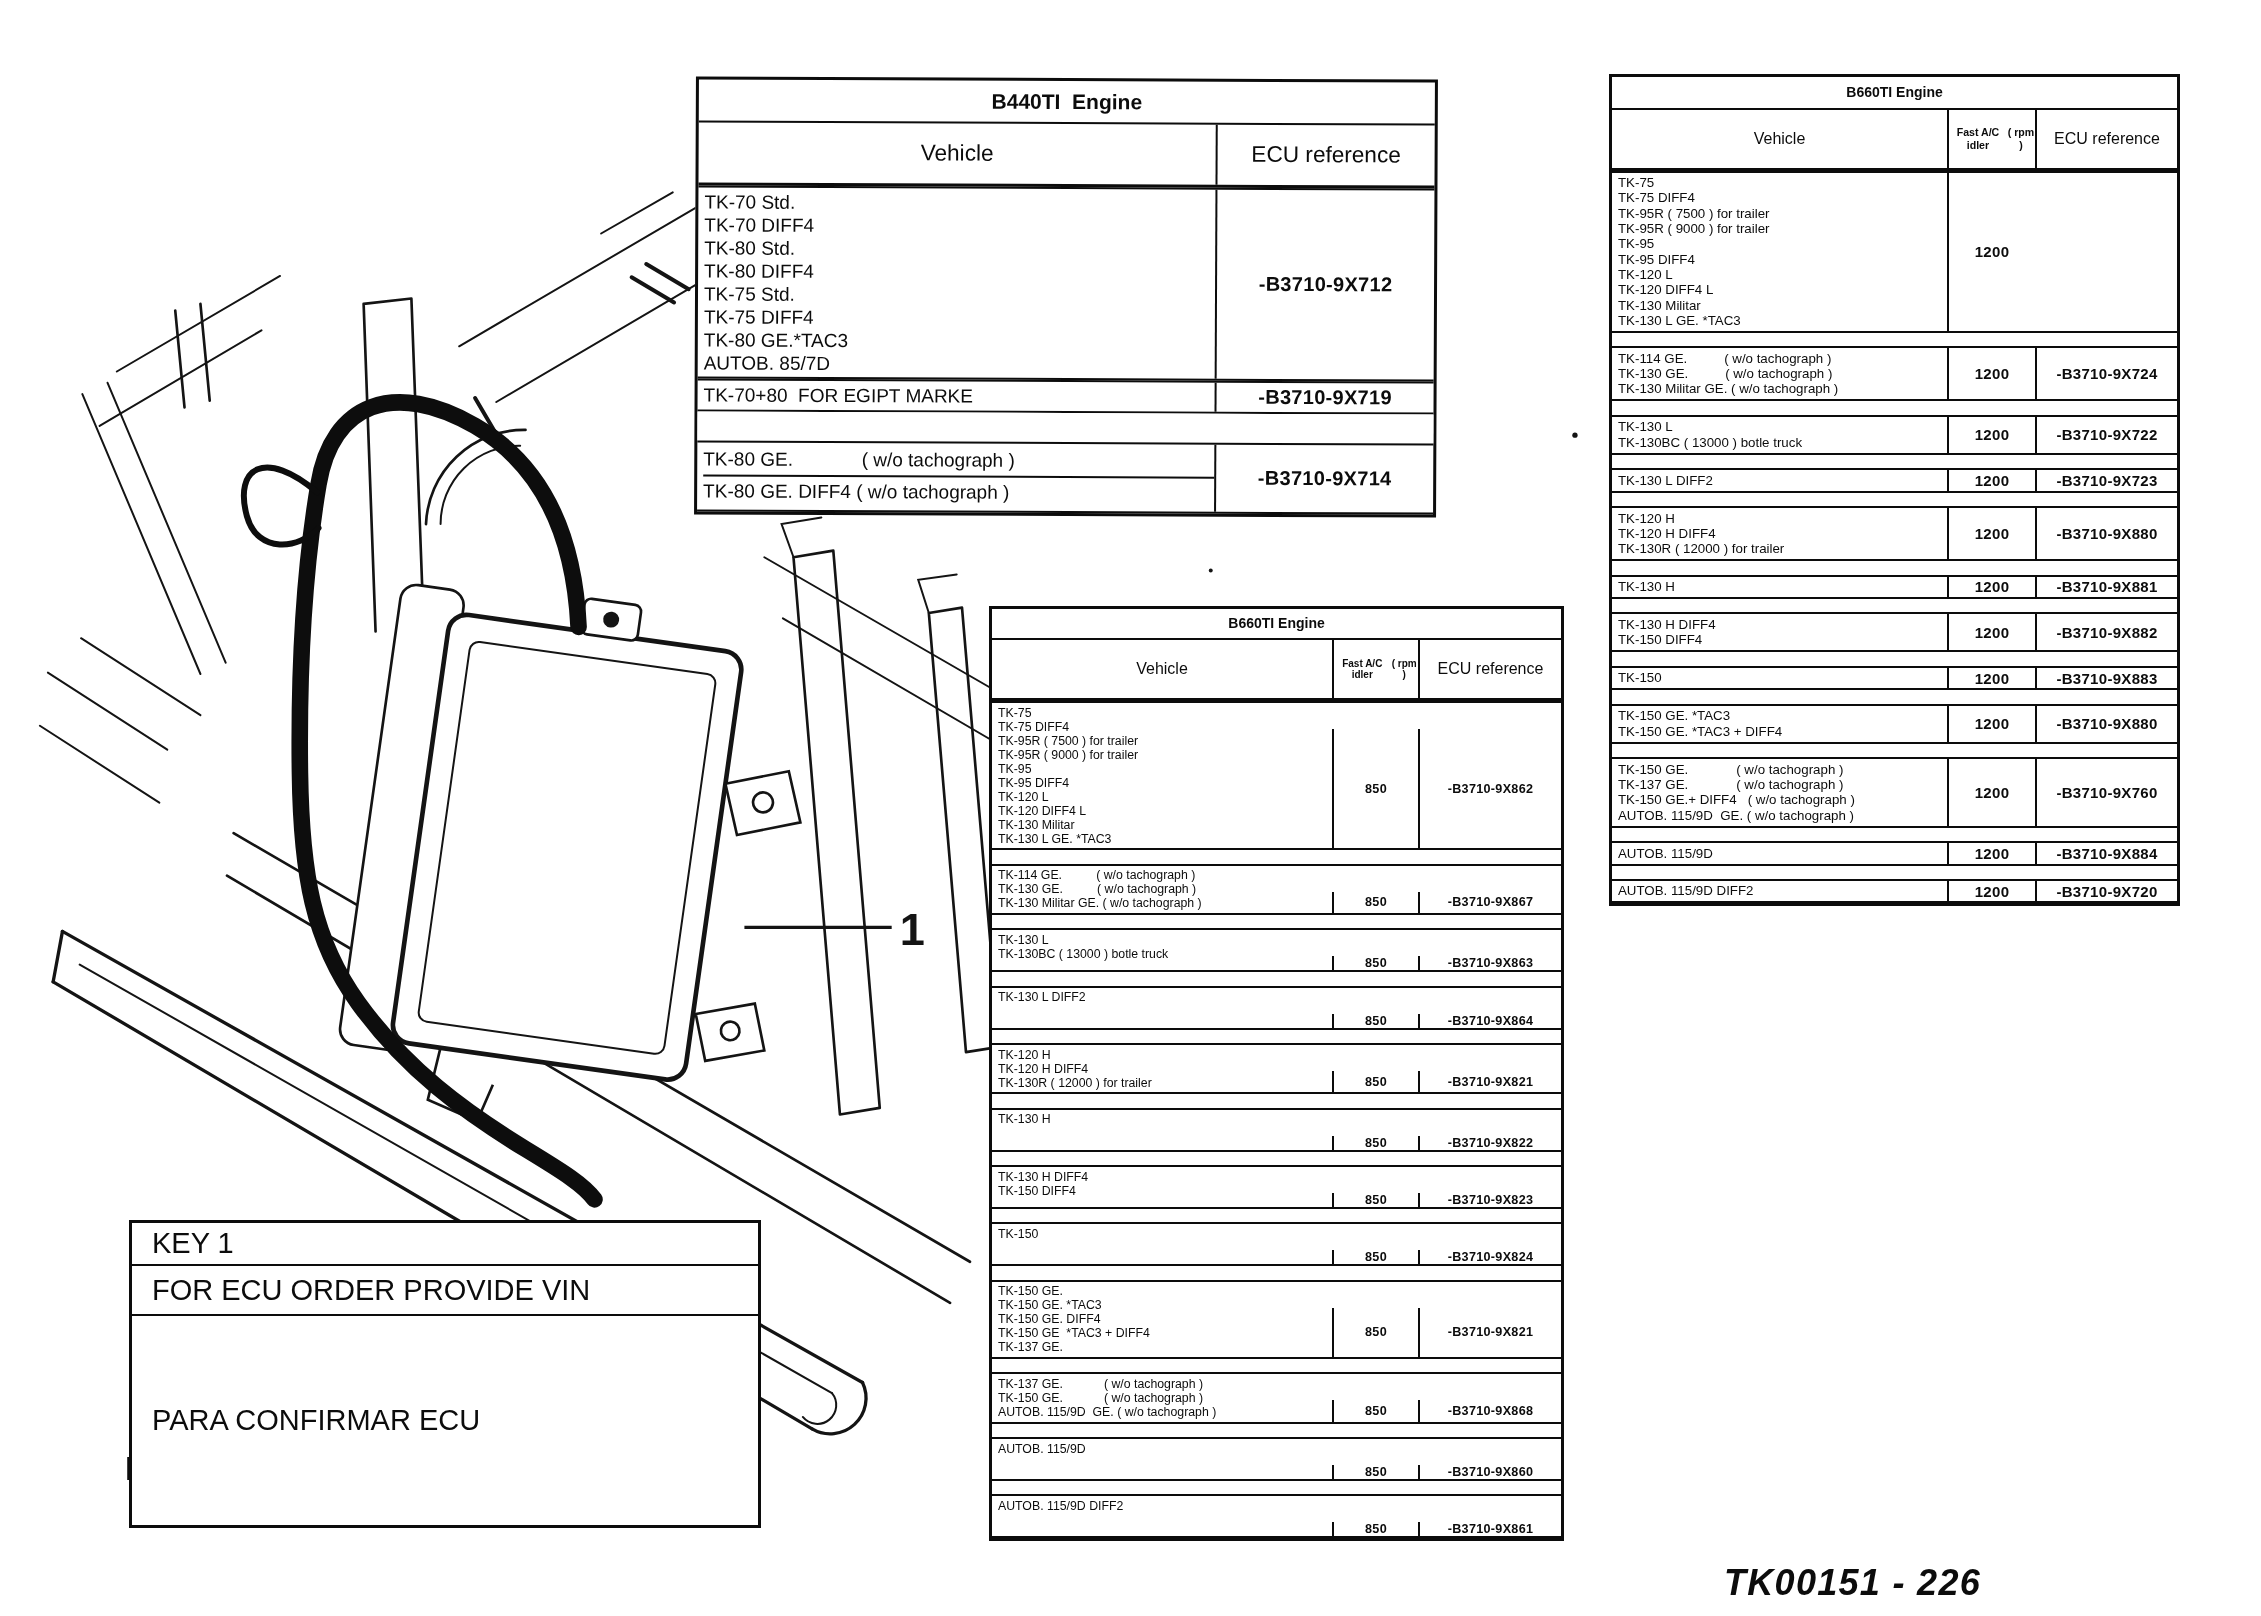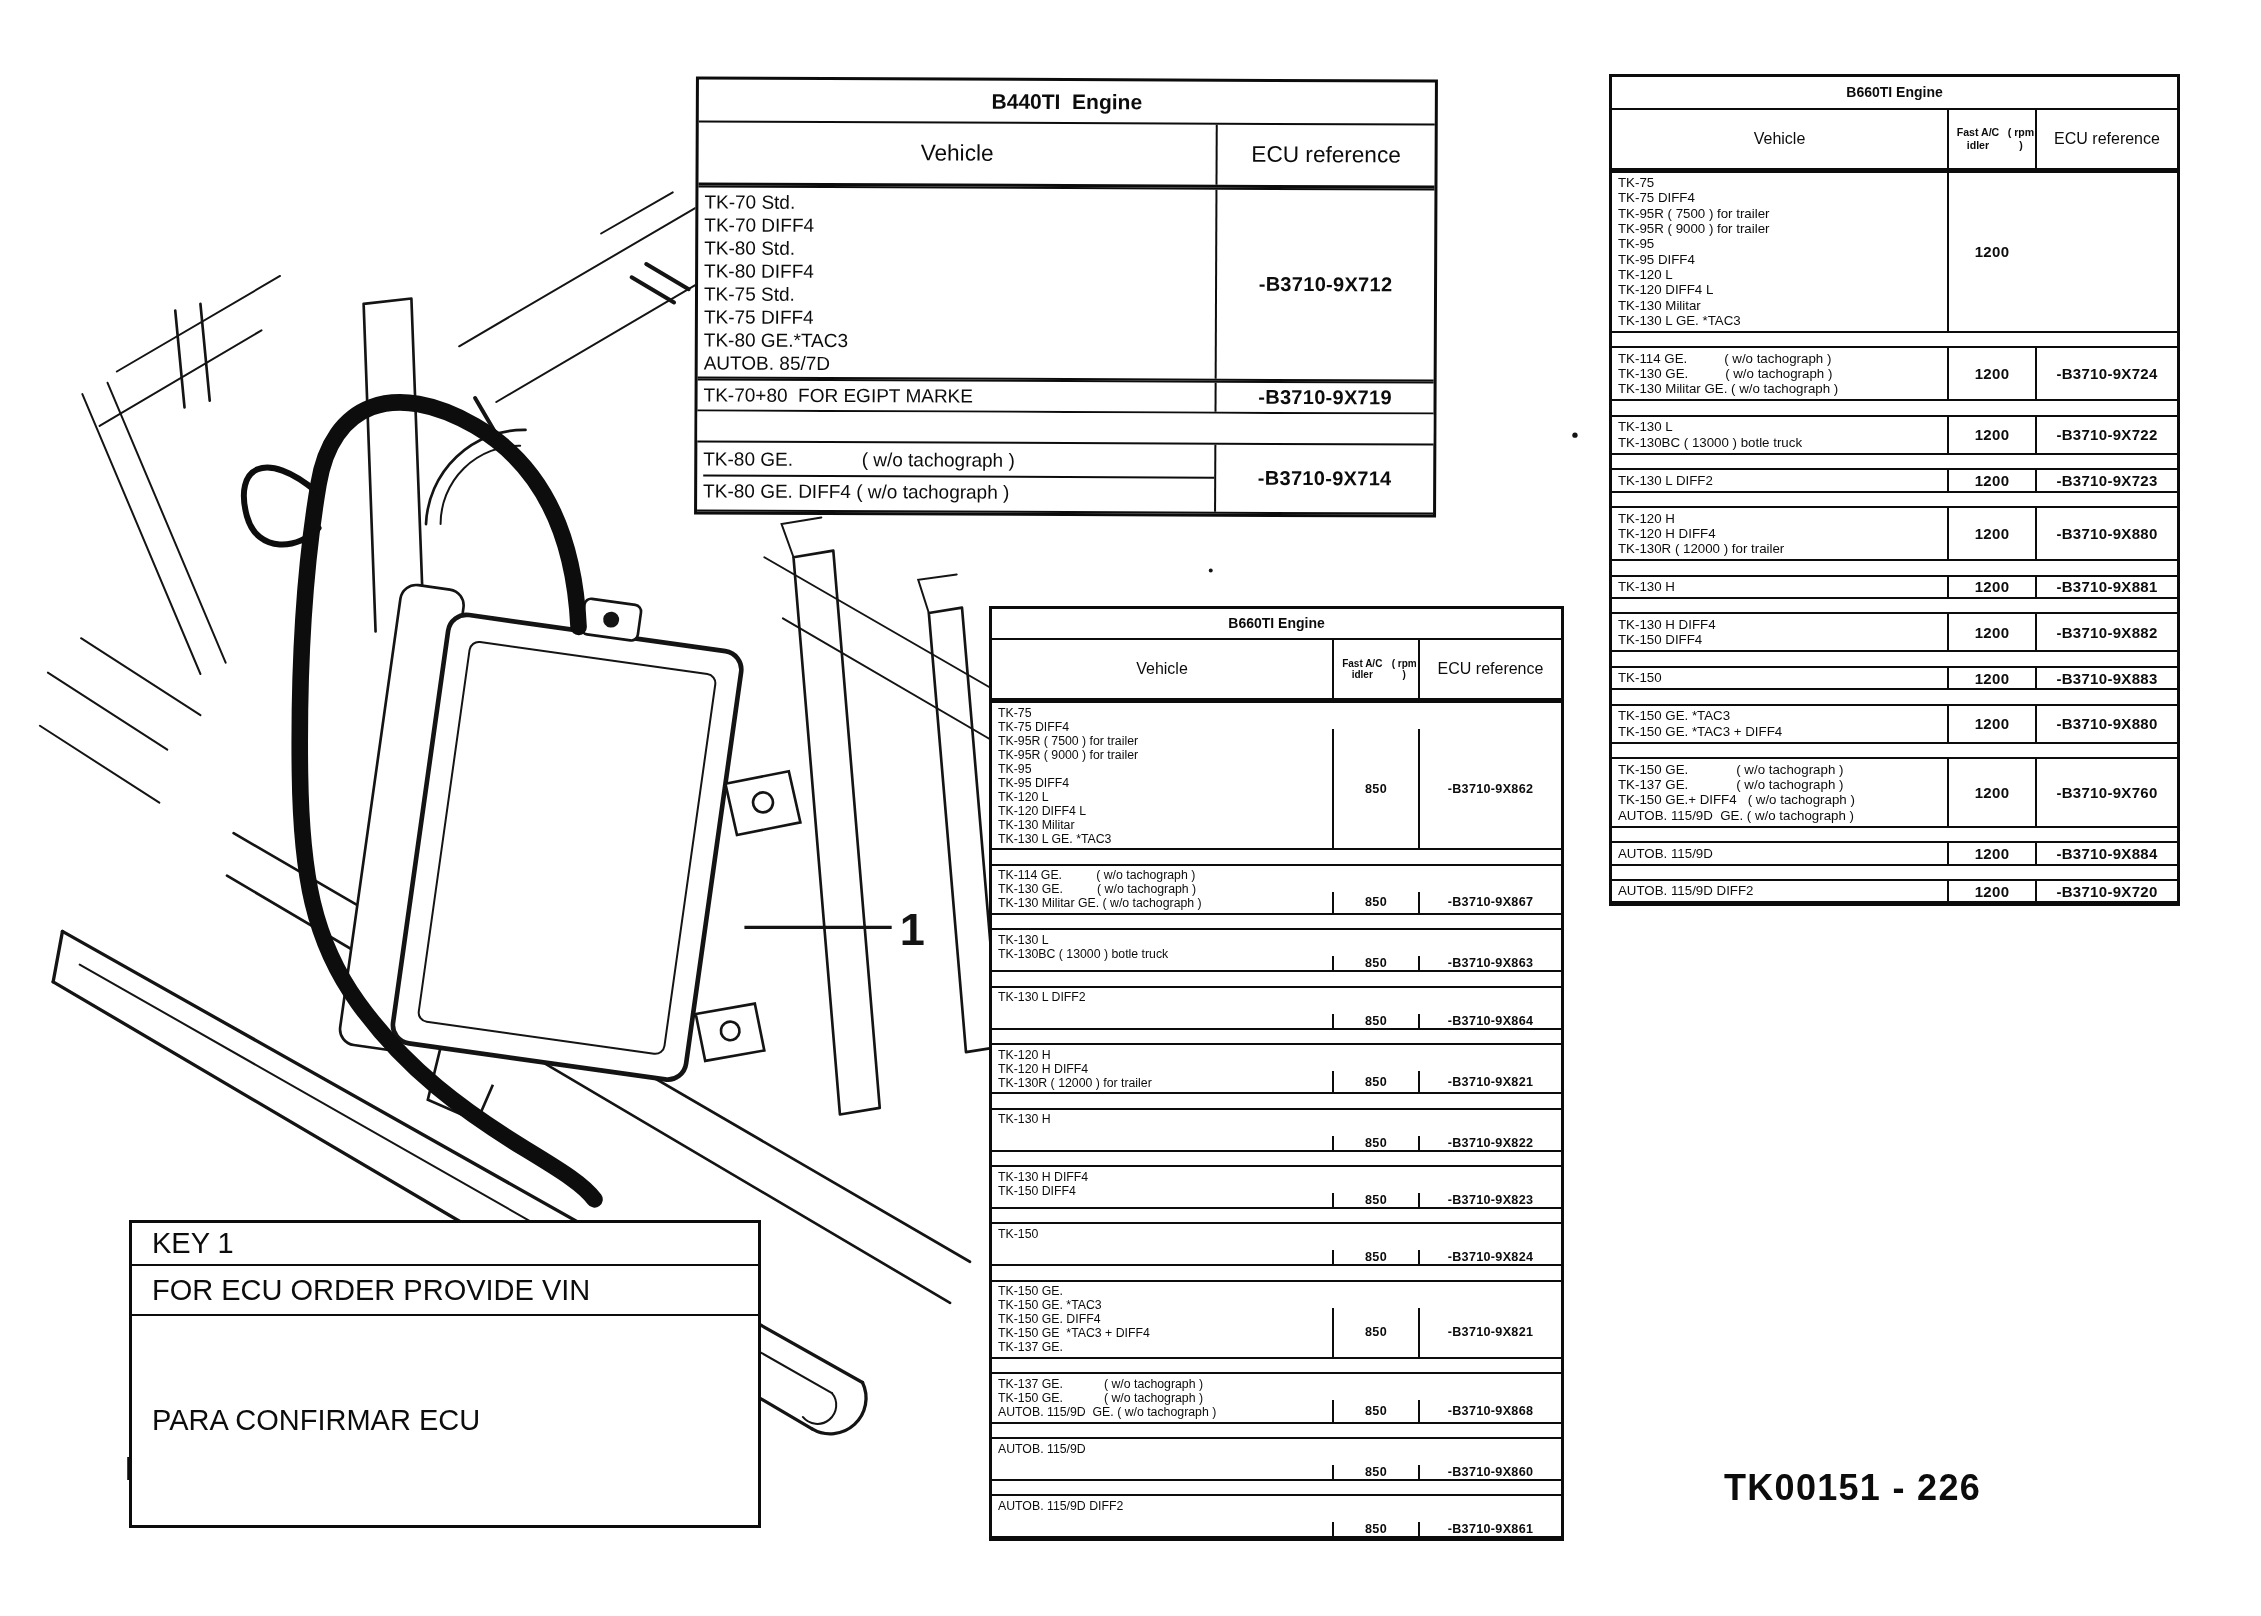--- a/index.html
+++ b/index.html
@@ -53,22 +53,22 @@
   #key-box{position:absolute;left:129px;top:1220px;width:632px;background:#fff;
            border:3.3px solid #0c0c0c;box-sizing:border-box;z-index:3;}
   #key-box .krow{border-bottom:2.7px solid #0c0c0c;padding-left:20px;font-size:29px;white-space:pre;}
   #key-box .krow:last-child{border-bottom:none;}
   #key-box .k1{height:41px;line-height:41px;}
   #key-box .k2{height:48px;line-height:48px;}
   #key-box .k3{padding-top:4px;padding-bottom:5.3px;line-height:40px;}
   
   #caption{position:absolute;left:125px;top:1450px;font-size:33px;letter-spacing:1.3px;
            white-space:pre;z-index:2;font-weight:bold;font-stretch:condensed;}
-  #page-code{position:absolute;left:1724px;top:1467px;font-size:36px;font-weight:bold;
-             letter-spacing:1.3px;z-index:2;white-space:pre;}
+  #page-code{position:absolute;left:1724px;top:1562px;font-size:36px;font-weight:bold;
+             letter-spacing:1.3px;z-index:2;white-space:pre;font-style:italic;}
 </style>
 </head>
 <body>
 
 <div id="page">
 
   <svg id="diagram-svg" width="2261" height="1616" viewBox="0 0 3408 2436">
     <g stroke="#141414" fill="none" stroke-linecap="round">
       <path d="M 692 522 L 1078 296" stroke-width="3"></path>
       <path d="M 748 606 L 1112 392" stroke-width="3"></path>

